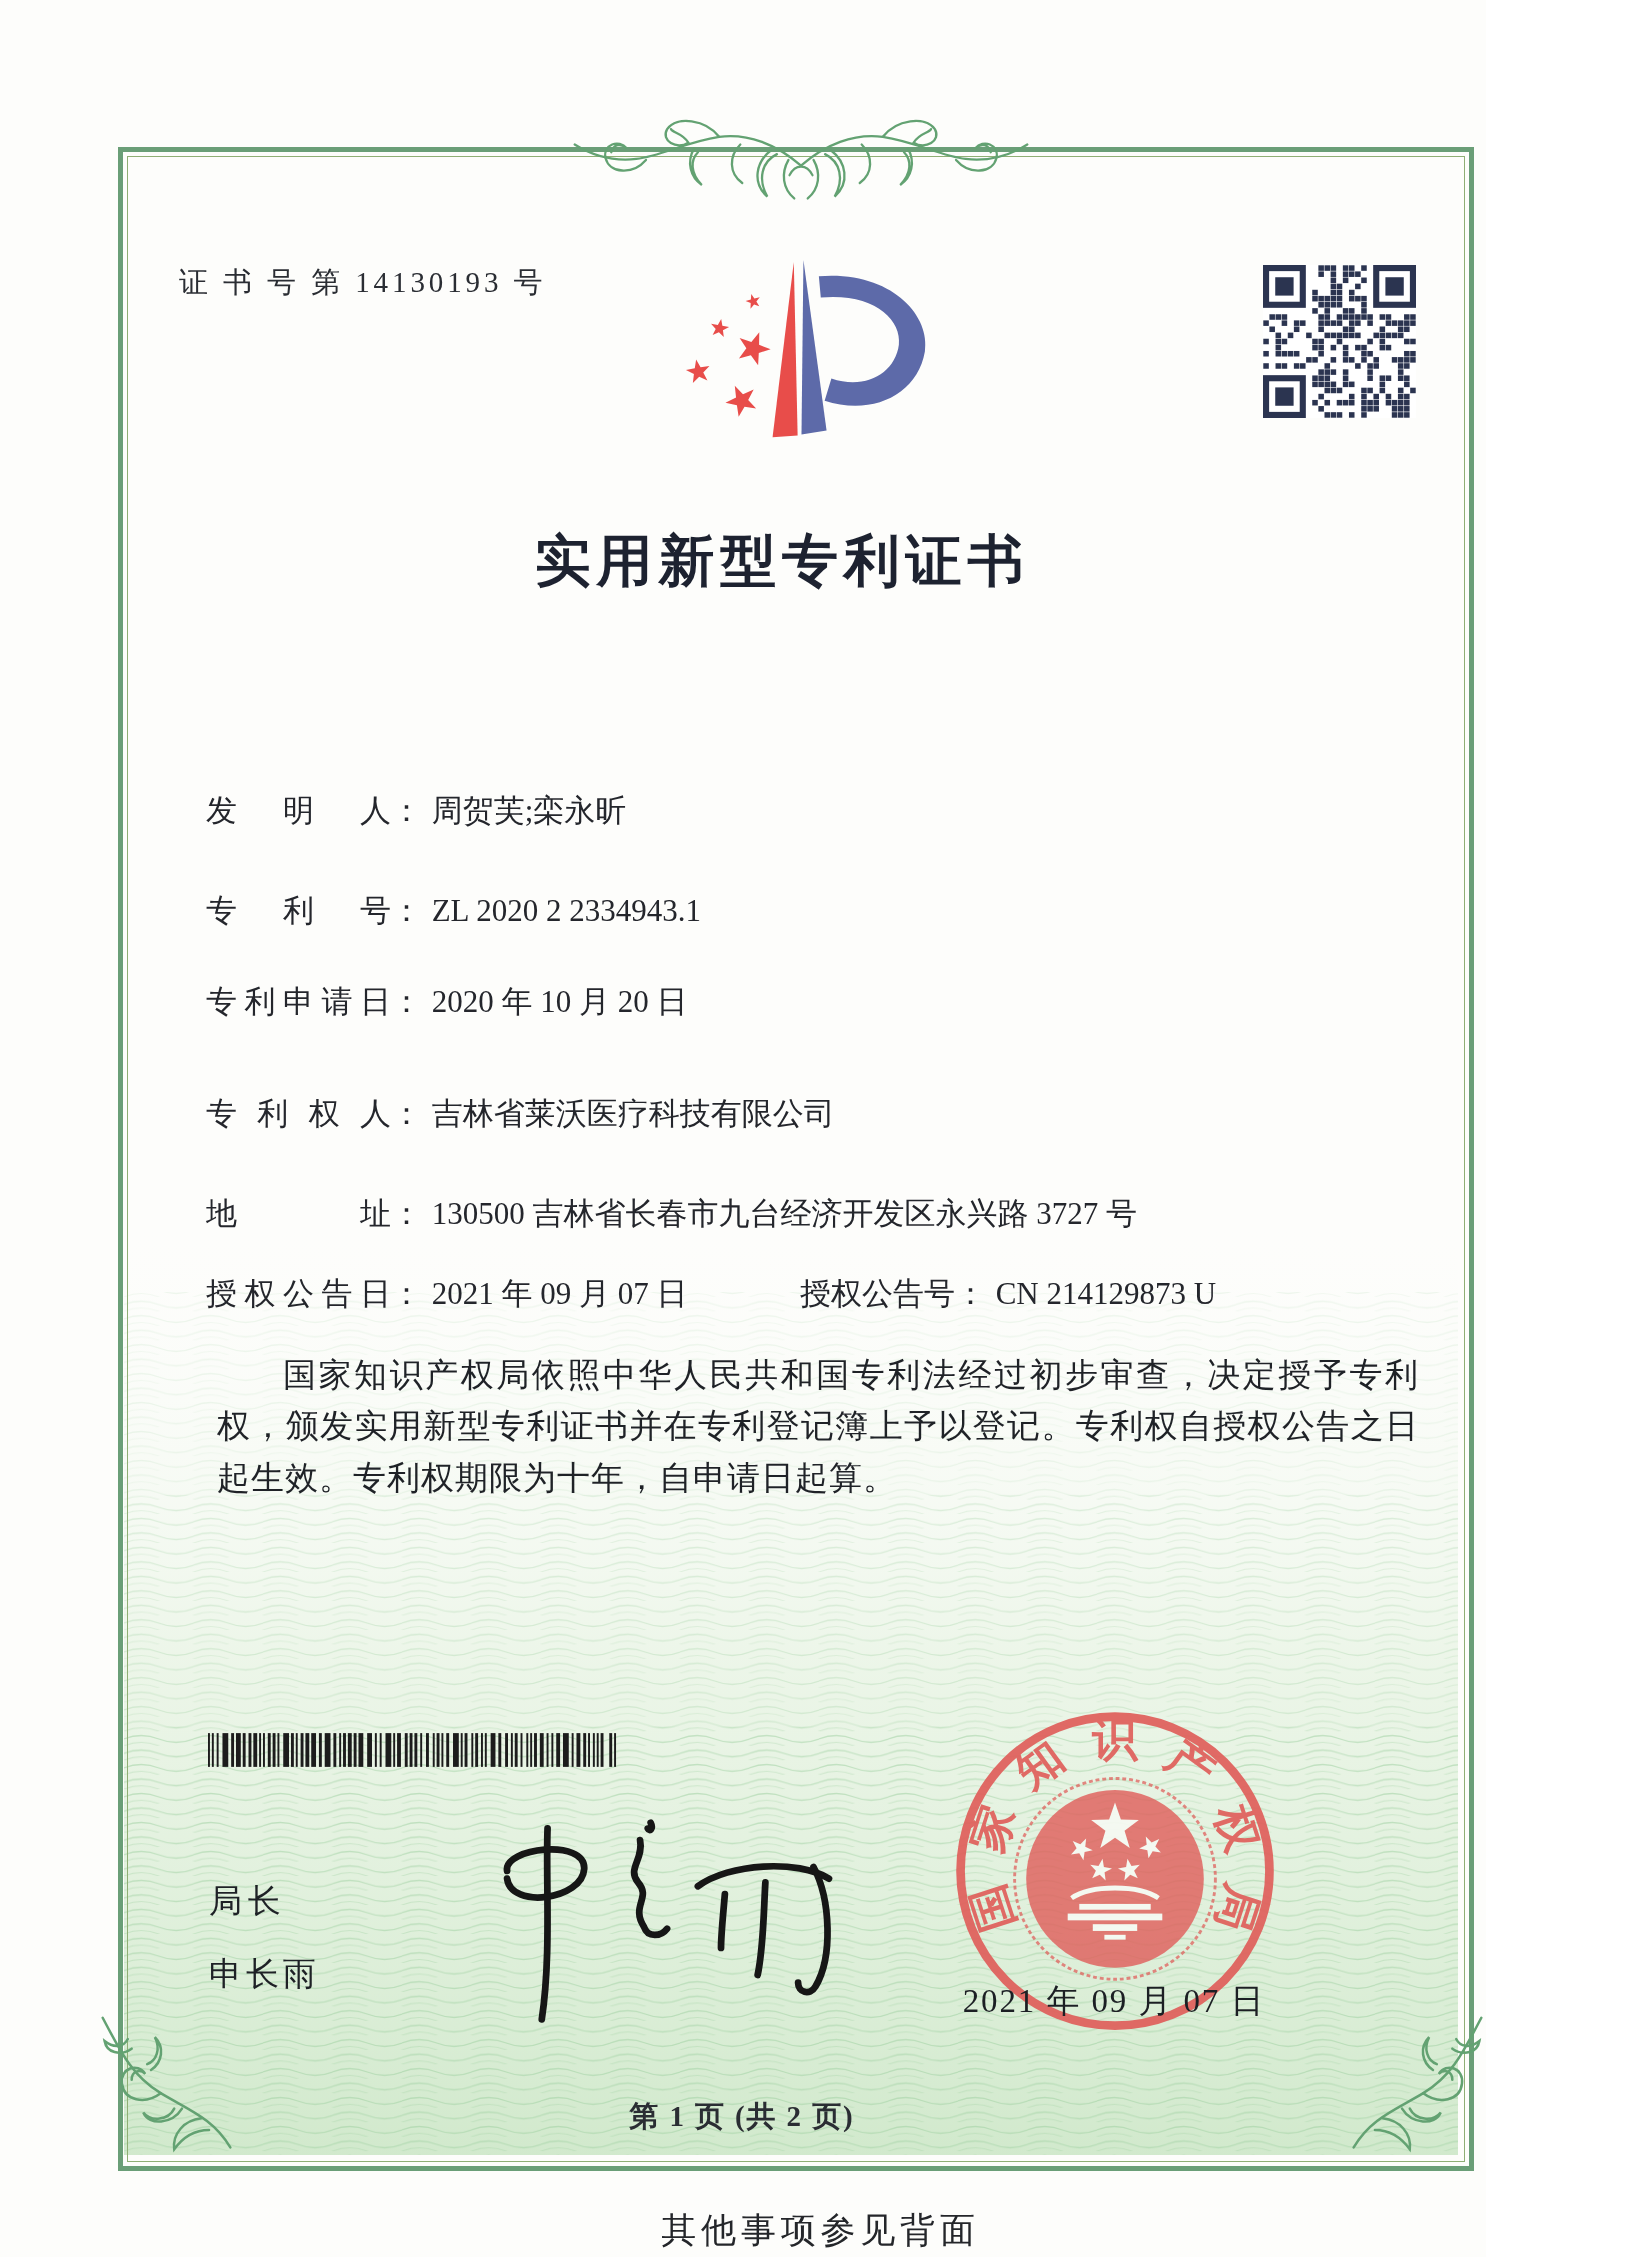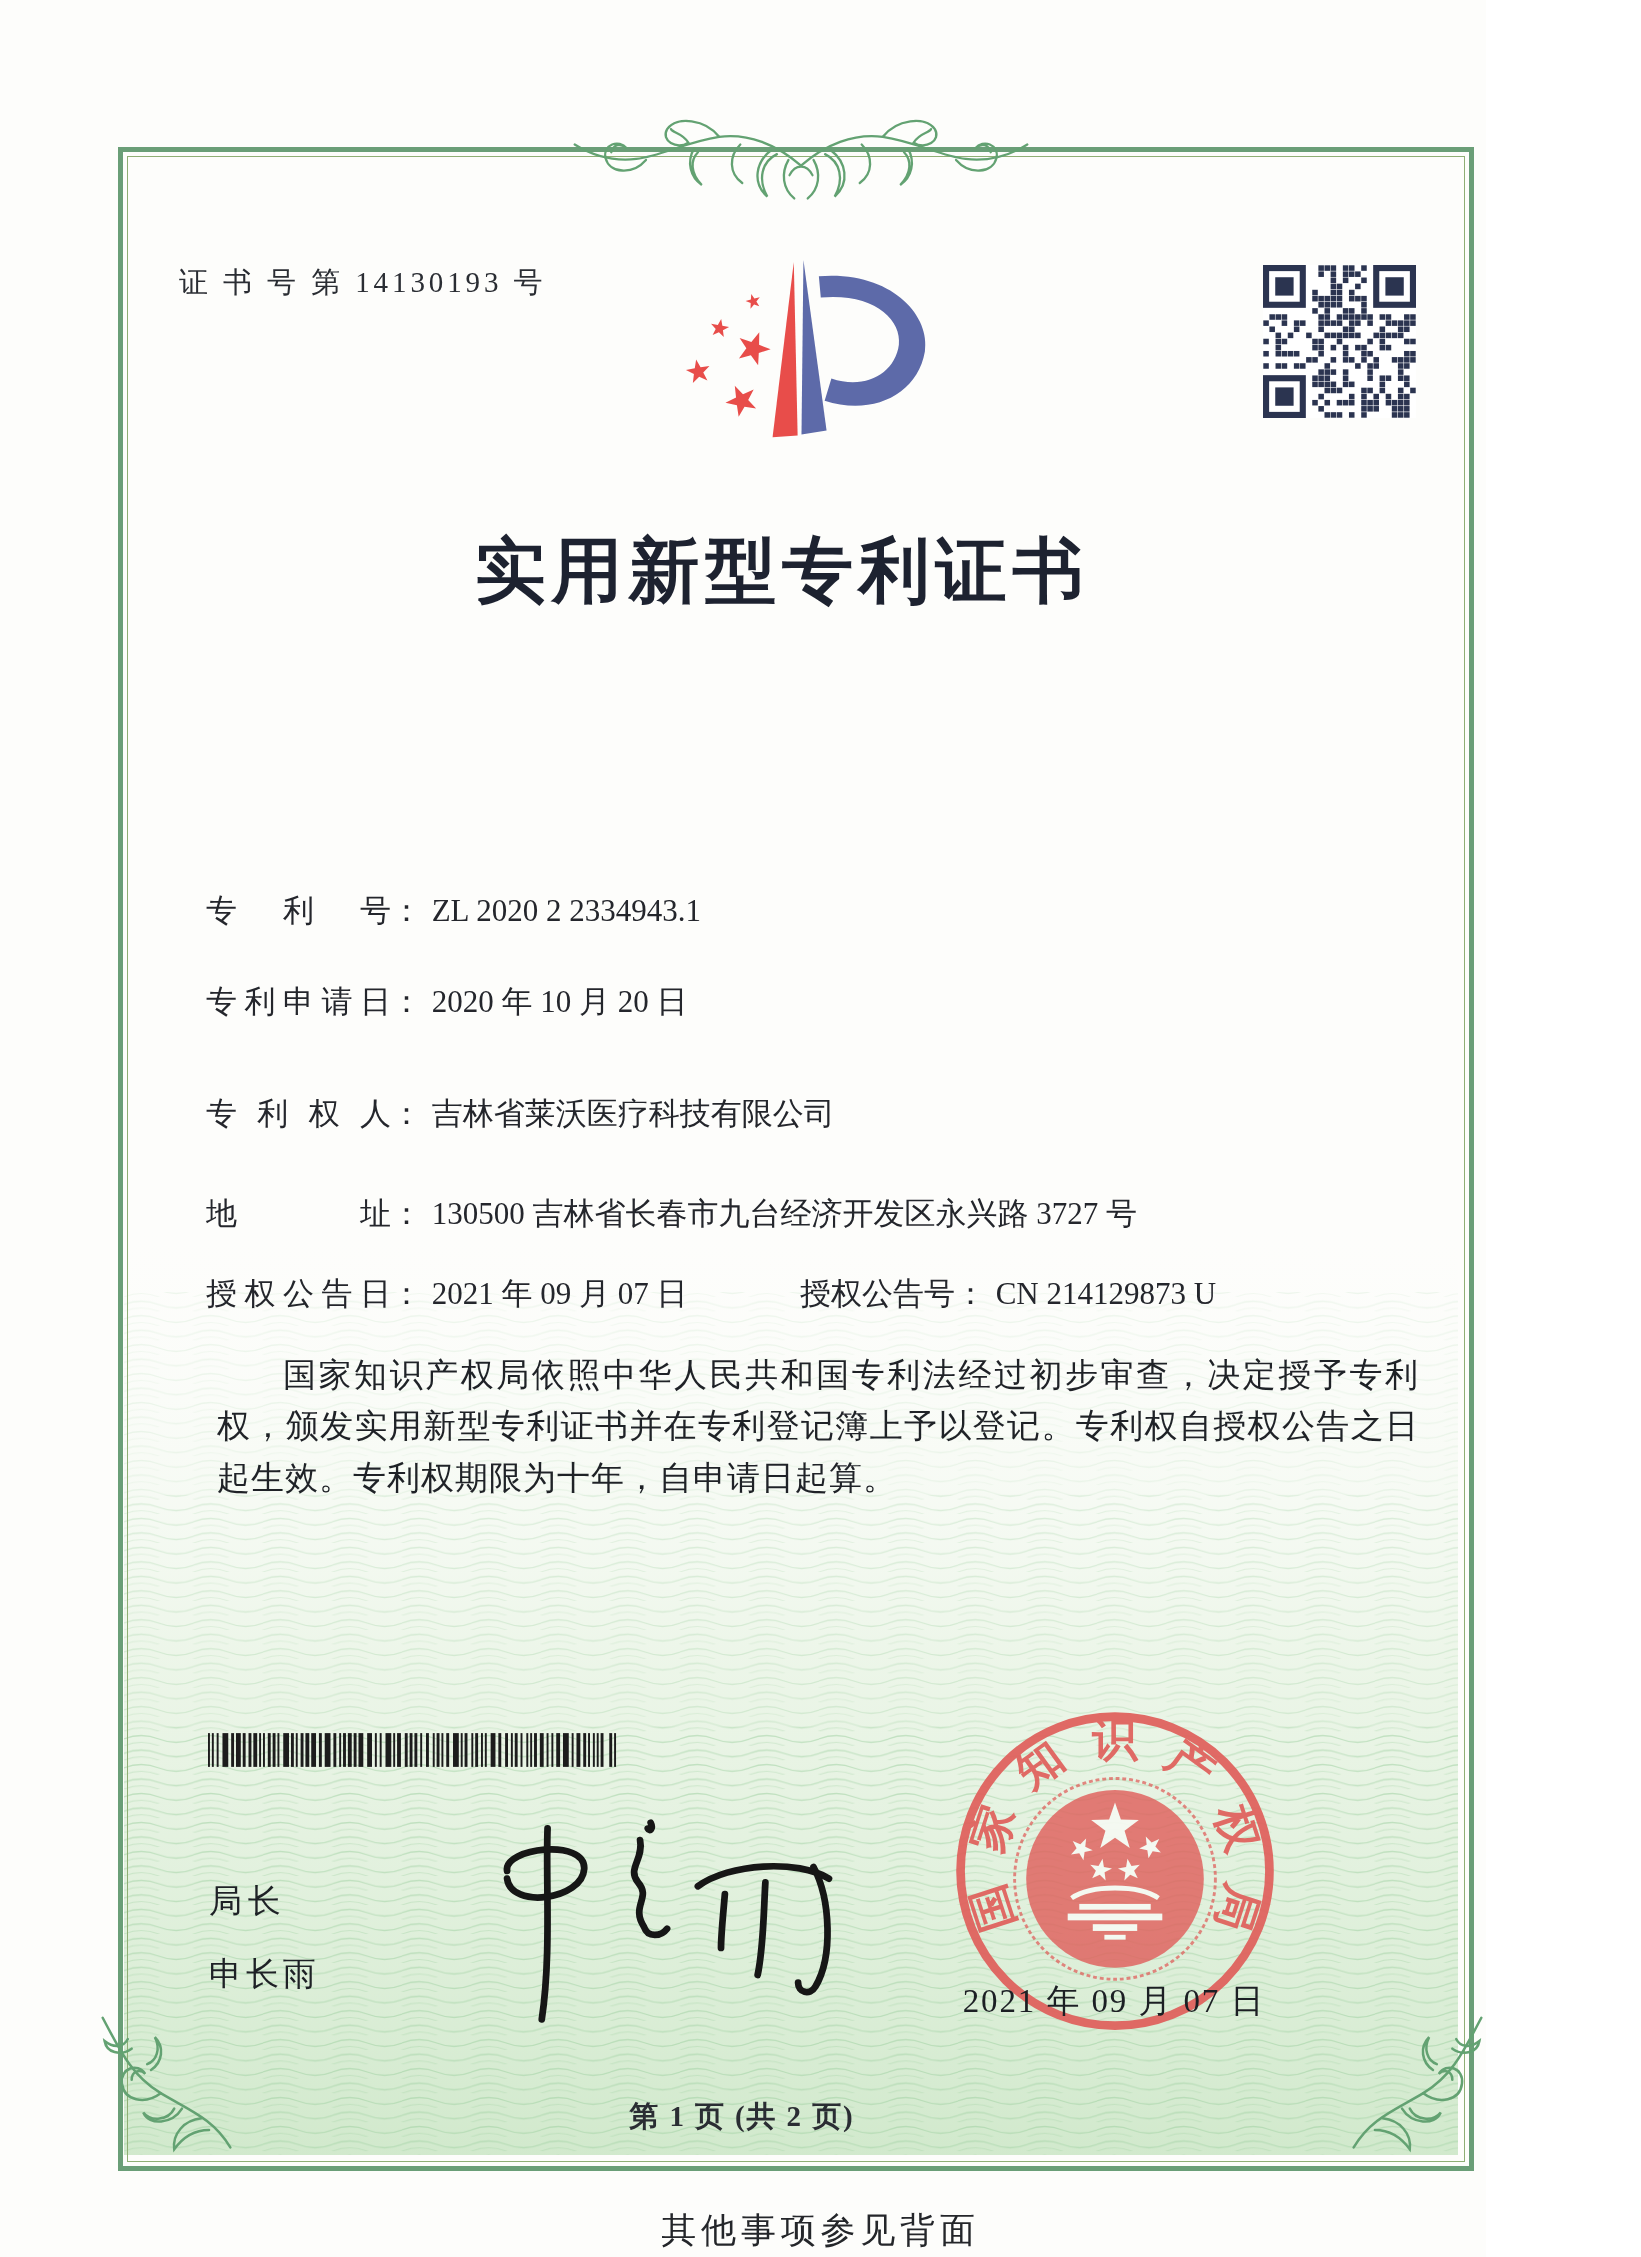--- a/index.html
+++ b/index.html
@@ -13,21 +13,21 @@
   
   .frame{position:absolute;left:118px;top:147px;width:1346px;height:2014px;
     border:5.8px solid var(--frame-green,#6a9e77);z-index:1;pointer-events:none;}
   .frame-inner{position:absolute;left:3.9px;top:3.9px;right:3.9px;bottom:3.9px;
     border:1.9px solid var(--frame-green2,#8fae74);}
   .bg-svg{position:absolute;left:124px;top:153px;width:1334px;height:2002px;z-index:0;}
   .deco{z-index:2;}
   
   .cert-no{left:179px;top:263px;font-size:29px;letter-spacing:3.9px;color:#2a2d33;z-index:2;}
   .title{left:0;top:524px;width:1564px;margin:0;text-align:center;
-    font-size:71px;font-weight:700;letter-spacing:5.8px;color:#1d2230;z-index:2;}
+    font-size:56px;font-weight:700;letter-spacing:5.8px;color:#1d2230;z-index:2;}
   .frow{position:absolute;left:206px;font-size:31px;white-space:nowrap;color:#24262c;z-index:2;}
   .flabel{display:inline-block;width:185px;text-align:justify;text-align-last:justify;vertical-align:bottom;}
   .fvalue{margin-left:9.7px;}
   .grant2{position:absolute;left:594px;top:0;white-space:nowrap;}
   .grant2 .fvalue{margin-left:9.7px;}
   .paras{position:absolute;left:209px;top:1342px;width:1218px;z-index:2;
     font-size:33px;line-height:1.56;text-align:justify;color:#1f2227;letter-spacing:1px;}
   .paras p{margin:8px;text-indent:2em;}
   .chief-title{left:209px;top:1879px;font-size:33px;letter-spacing:5.8px;z-index:2;color:#1e2126;}
   .chief-name{left:209px;top:1952px;font-size:33px;letter-spacing:3.9px;z-index:2;color:#1e2126;}
@@ -342,20 +342,23 @@
       <rect x="76.14" y="151.98000000000002" width="5.720000000000001" height="5.720000000000001" fill="#2b3450"></rect>
       <rect x="88.78" y="151.98000000000002" width="5.720000000000001" height="5.720000000000001" fill="#2b3450"></rect>
       <rect x="101.42" y="151.98000000000002" width="5.720000000000001" height="5.720000000000001" fill="#2b3450"></rect>
       <rect x="133.02" y="151.98000000000002" width="5.720000000000001" height="5.720000000000001" fill="#2b3450"></rect>
       <rect x="139.34000000000003" y="151.98000000000002" width="5.720000000000001" height="5.720000000000001" fill="#2b3450"></rect>
       <rect x="145.66000000000003" y="151.98000000000002" width="5.720000000000001" height="5.720000000000001" fill="#2b3450"></rect>
     </svg>
 
   <h1 class="abs title">实用新型专利证书</h1>
 
+  <div class="frow" style="top:790px">
+    <span class="flabel">发明人</span><span>：</span><span class="fvalue">周贺芙;栾永昕</span>
+  </div>
   <div class="frow" style="top:890px">
     <span class="flabel">专利号</span><span>：</span><span class="fvalue">ZL 2020 2 2334943.1</span>
   </div>
   <div class="frow" style="top:981px">
     <span class="flabel">专利申请日</span><span>：</span><span class="fvalue">2020 年 10 月 20 日</span>
   </div>
   <div class="frow" style="top:1093px">
     <span class="flabel">专利权人</span><span>：</span><span class="fvalue">吉林省莱沃医疗科技有限公司</span>
   </div>
   <div class="frow" style="top:1193px">

